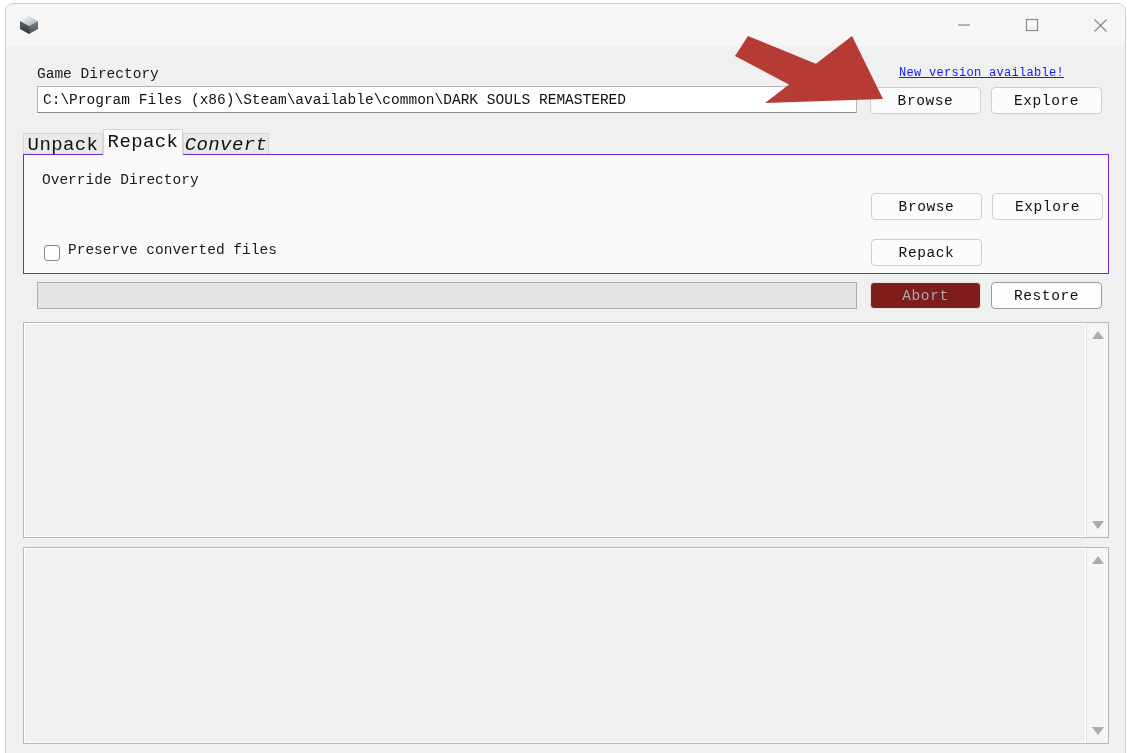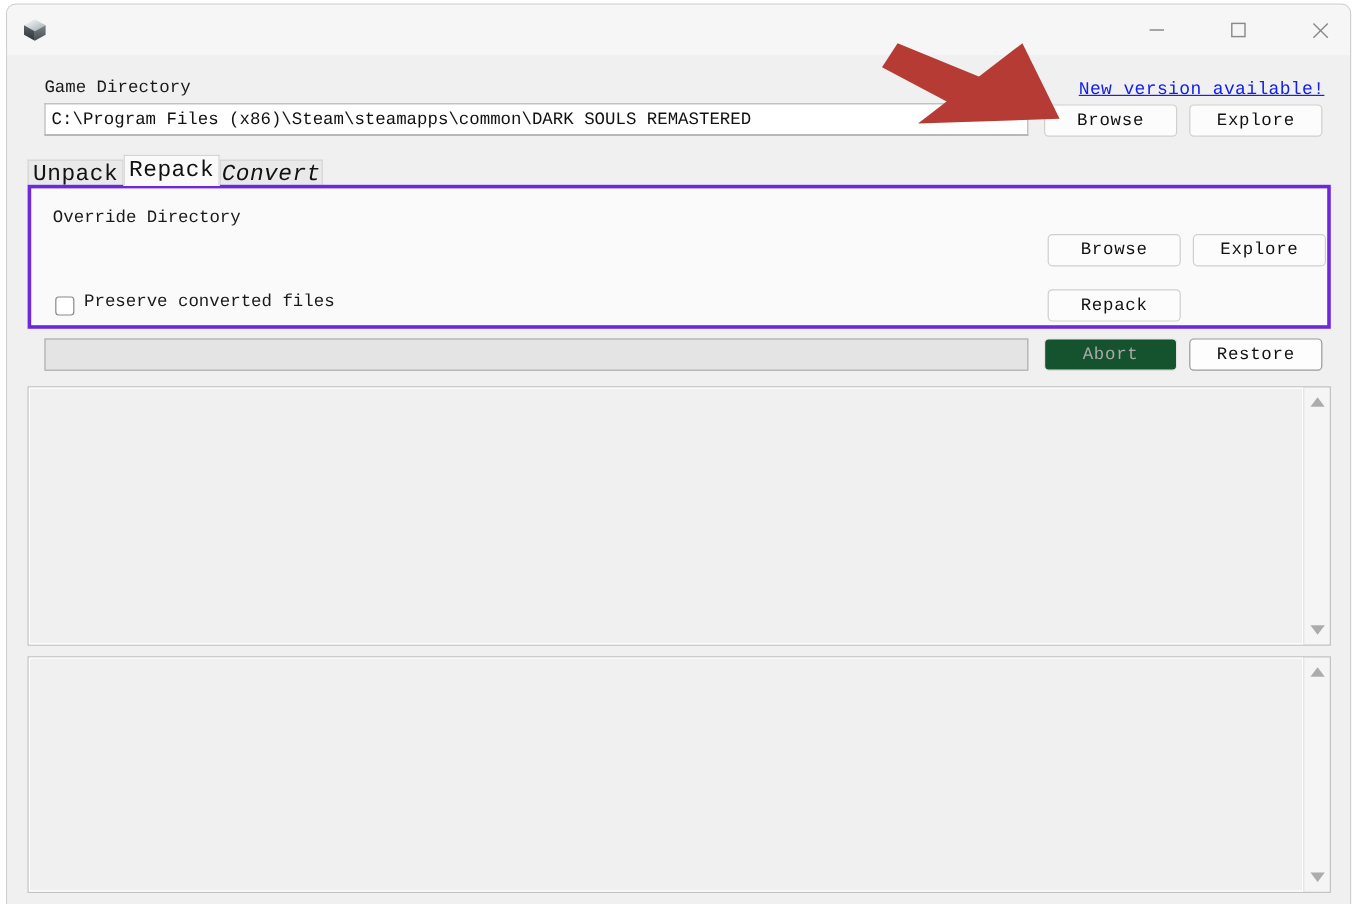--- a/index.html
+++ b/index.html
@@ -114,29 +114,29 @@
     font-family: "Liberation Mono", "DejaVu Sans Mono", monospace;
     font-size: 14.5px;
     color: #111111;
     letter-spacing: 0.6px;
     cursor: default;
     user-select: none;
   }
   .btn.primaryish { border-color: #9a9a9a; background: #fdfdfd; }
   .btn.disabled {
     color: #aaaaaa;
-    background: #14532d;
+    background: #7f1d1d;
     border-color: #e2e2e2;
   }
 
   
   #update-link {
     position: absolute;
     font-family: "Liberation Mono", "DejaVu Sans Mono", monospace;
-    font-size: 15px;
+    font-size: 12px;
     color: #1420ee;
     text-decoration: underline;
     white-space: nowrap;
     cursor: pointer;
     letter-spacing: 0.3px;
   }
 
   
   #tabstrip {
     position: absolute;
@@ -172,21 +172,21 @@
     z-index: 3;
   }
 
   #tabpanel {
     position: absolute;
     left: 17px;
     top: 108px;
     width: 1086px;
     height: 120px;
     background: #fafafa;
-    border: 3px solid #6d28d9;
+    border: 1px solid #6d28d9;
     box-sizing: border-box;
     z-index: 1;
   }
 
   
   #chk-preserve-box {
     position: absolute;
     width: 16px; height: 16px;
     background: #ffffff;
     border: 1px solid #8a8a8a;
@@ -300,21 +300,21 @@
         <line x1="1.5" y1="1.5" x2="13.5" y2="13.5" stroke="#8a8a8a" stroke-width="1.2"></line>
         <line x1="13.5" y1="1.5" x2="1.5" y2="13.5" stroke="#8a8a8a" stroke-width="1.2"></line>
       </svg>
     </span>
   </div>
 
   <div id="content">
 
     <div class="label" style="left:31px; top:20px;">Game Directory</div>
 
-    <div class="textbox" style="left:31px; top:40px; width:820px; height:27px;" title="Game Directory">C:\Program Files (x86)\Steam\steamapps\common\DARK SOULS REMASTERED</div>
+    <div class="textbox" style="left:31px; top:40px; width:820px; height:27px;" title="Game Directory">C:\Program Files (x86)\Steam\available\common\DARK SOULS REMASTERED</div>
 
     <div id="update-link" style="left:893px; top:20px;">New version available!</div>
 
     <div class="btn" style="left:864px; top:41px; width:111px;">Browse</div>
 
     <div class="btn" style="left:985px; top:41px; width:111px;">Explore</div>
 
     <div id="tabstrip">
       <div class="tab inactive" style="left:0px; width:80px;">Unpack</div>
       <div class="tab active" style="left:80px; width:80px;">Repack</div>

